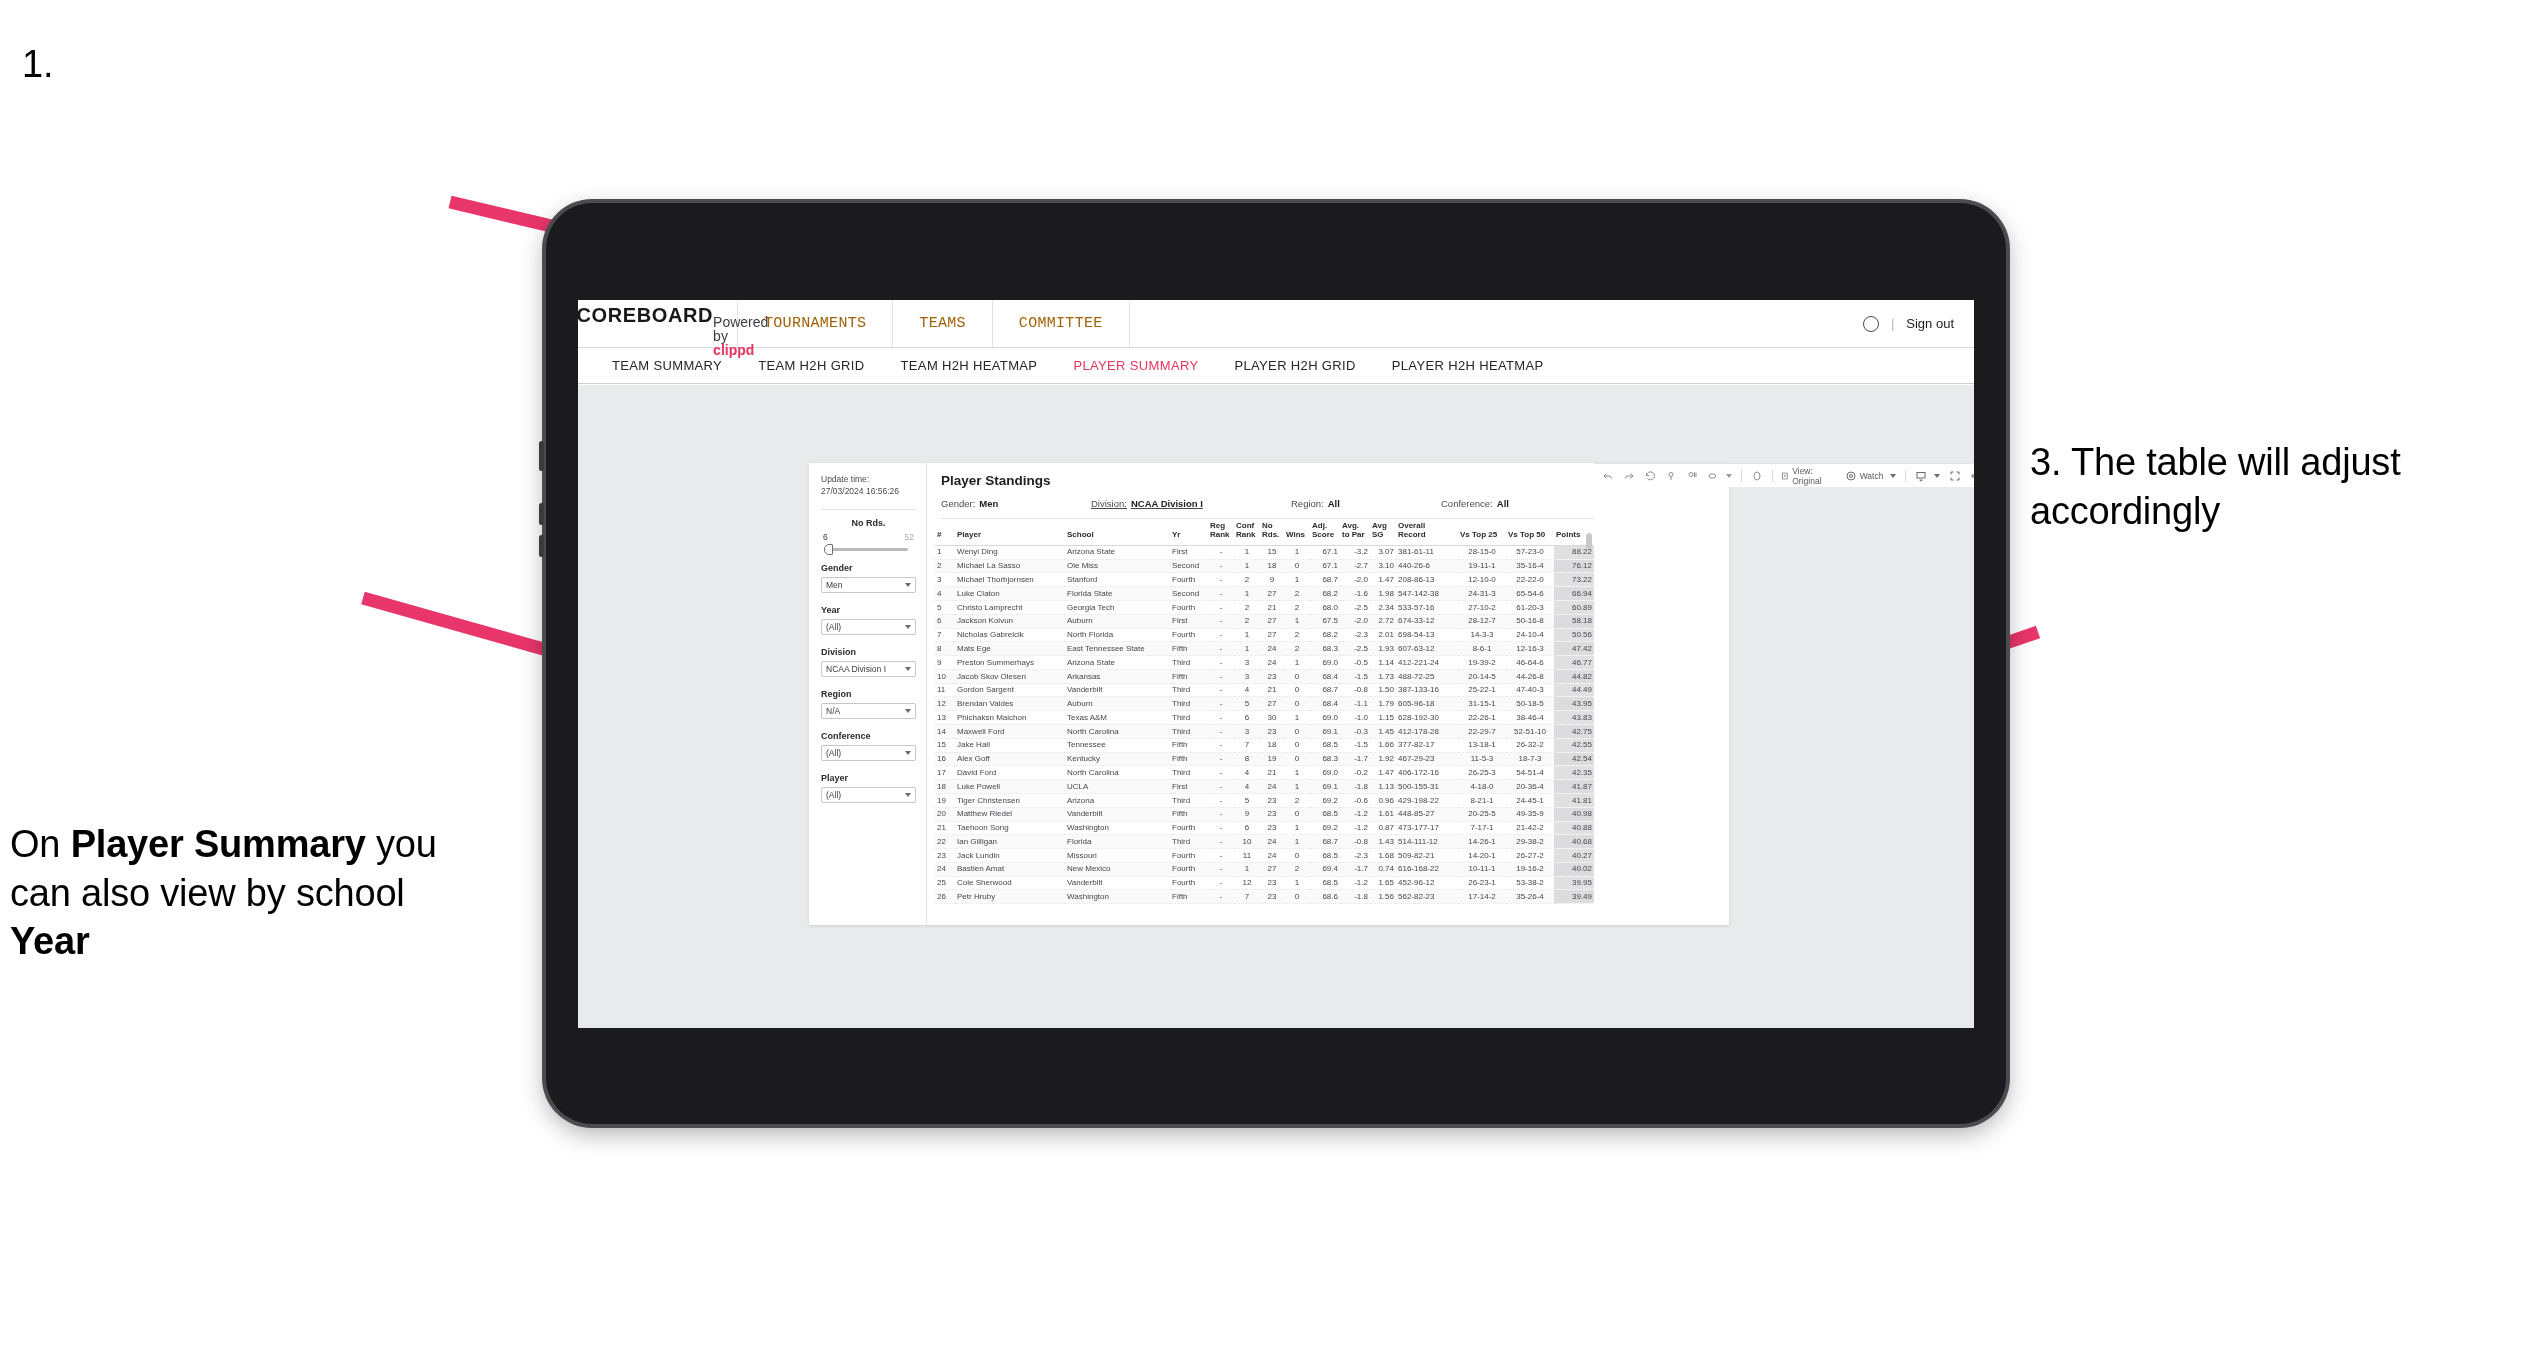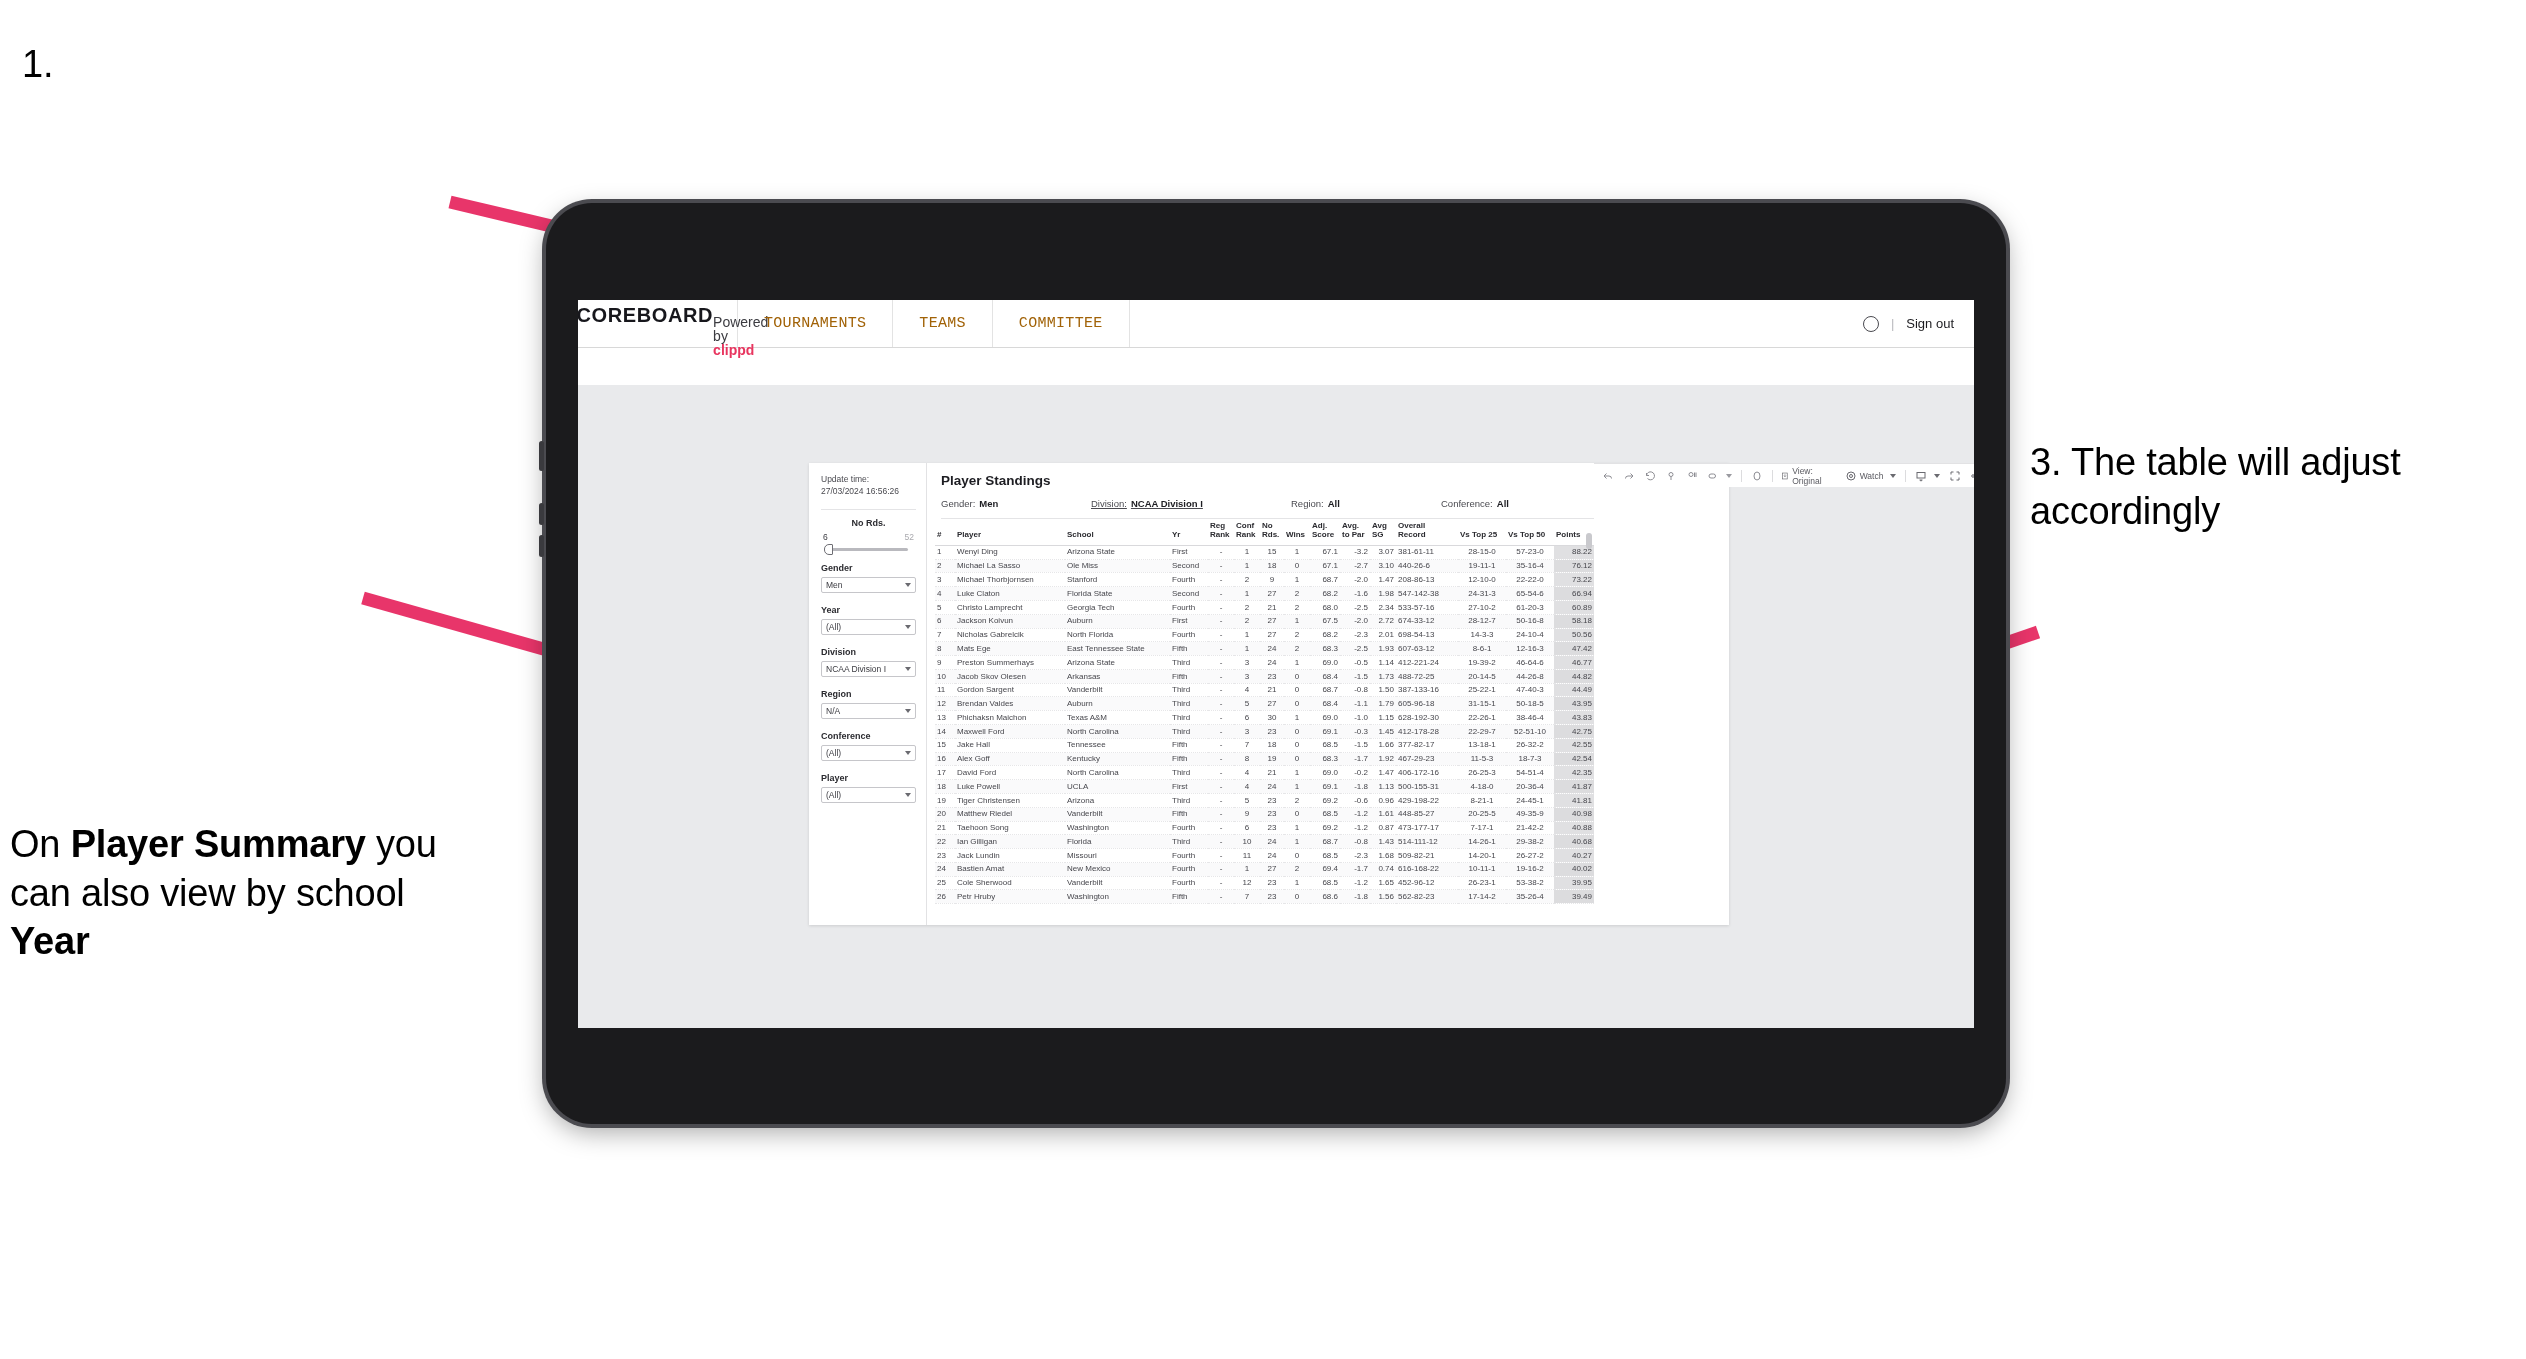--- a/index.html
+++ b/index.html
@@ -290,20 +290,28 @@
           <div class="topnav-item">TOURNAMENTS</div>
           <div class="topnav-item">TEAMS</div>
           <div class="topnav-item">COMMITTEE</div>
           <div id="topbar-right">
             <span class="icon-user"></span>
             <span class="divider">|</span>
             <span>Sign out</span>
           </div>
         </div>
 
+        <div id="subnav">
+          <div class="subnav-item">TEAM SUMMARY</div>
+          <div class="subnav-item">TEAM H2H GRID</div>
+          <div class="subnav-item">TEAM H2H HEATMAP</div>
+          <div class="subnav-item active">PLAYER SUMMARY</div>
+          <div class="subnav-item">PLAYER H2H GRID</div>
+          <div class="subnav-item">PLAYER H2H HEATMAP</div>
+        </div>
 
         <div id="canvas">
           <div id="viz">
 
             <div id="viz-body">
 
               <div id="filters">
                 <div id="update-time">
                   <div>Update time:</div>
                   <div>27/03/2024 16:56:26</div>

